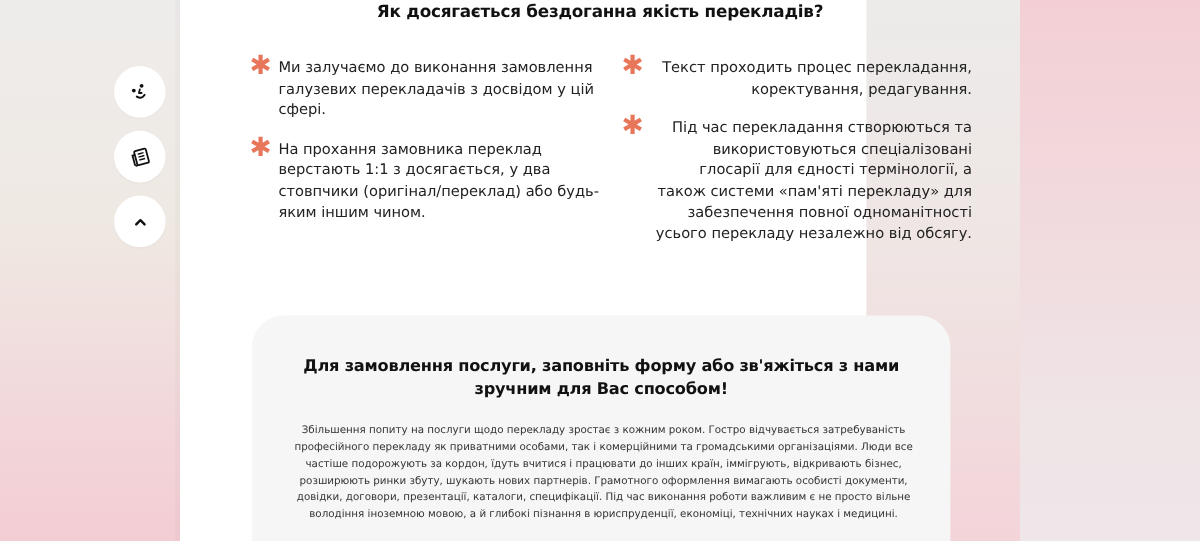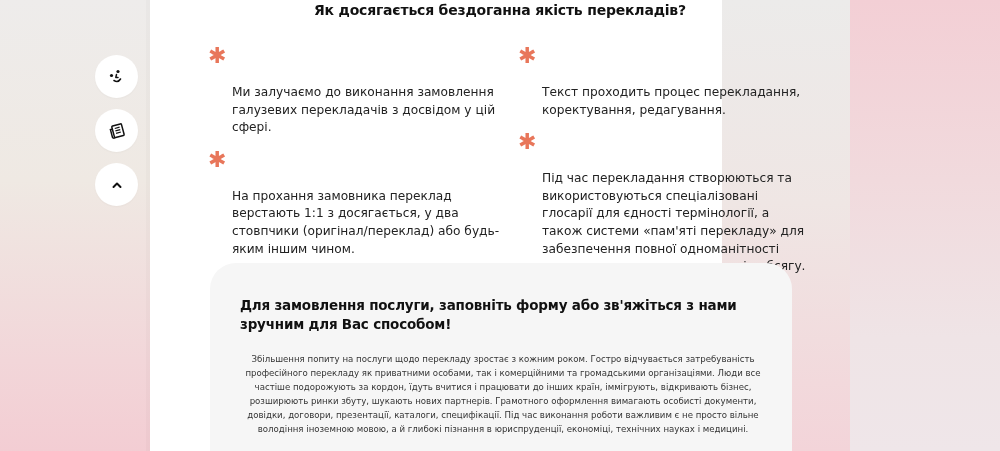--- a/index.html
+++ b/index.html
@@ -36,32 +36,32 @@
     .feature {
       display: flex; align-items: flex-start; margin-bottom: 15px;
     }
     .feature .star {
       width: 24px; flex: none;
       color: #e8765a; font-size: 22px; font-weight: 700; line-height: 20px;
       margin-top: -2px;
     }
     .feature .text {
       font-family: "DejaVu Sans", sans-serif;
-      font-size: 12.2px; line-height: 17.6px; color: #222; margin-top: 36px;
+      font-size: 12.2px; line-height: 17.6px; color: #222;
     }
-    .col.right .text { width: 270px; }
+    .col.right .text { width: 270px; text-align: right; }
     .col.left .text { width: 268px; }
 
     .order-card {
       position: absolute; left: 60px; top: 263px; width: 582px; height: 220px;
       background: #f6f6f6; border-radius: 26px;
     }
     .order-title {
       position: absolute; left: 30px; top: 33px; width: 522px;
-      text-align: left;
+      text-align: center;
       font-family: "DejaVu Sans", sans-serif;
       font-weight: 700; font-size: 13.5px; line-height: 19px; color: #111;
       letter-spacing: -0.2px;
     }
     .order-body {
       position: absolute; left: 33px; top: 89px; width: 520px;
       font-family: "DejaVu Sans", sans-serif;
       font-size: 8.6px; line-height: 14.1px; color: #333; text-align: center;
     }
     .order-body2 {

